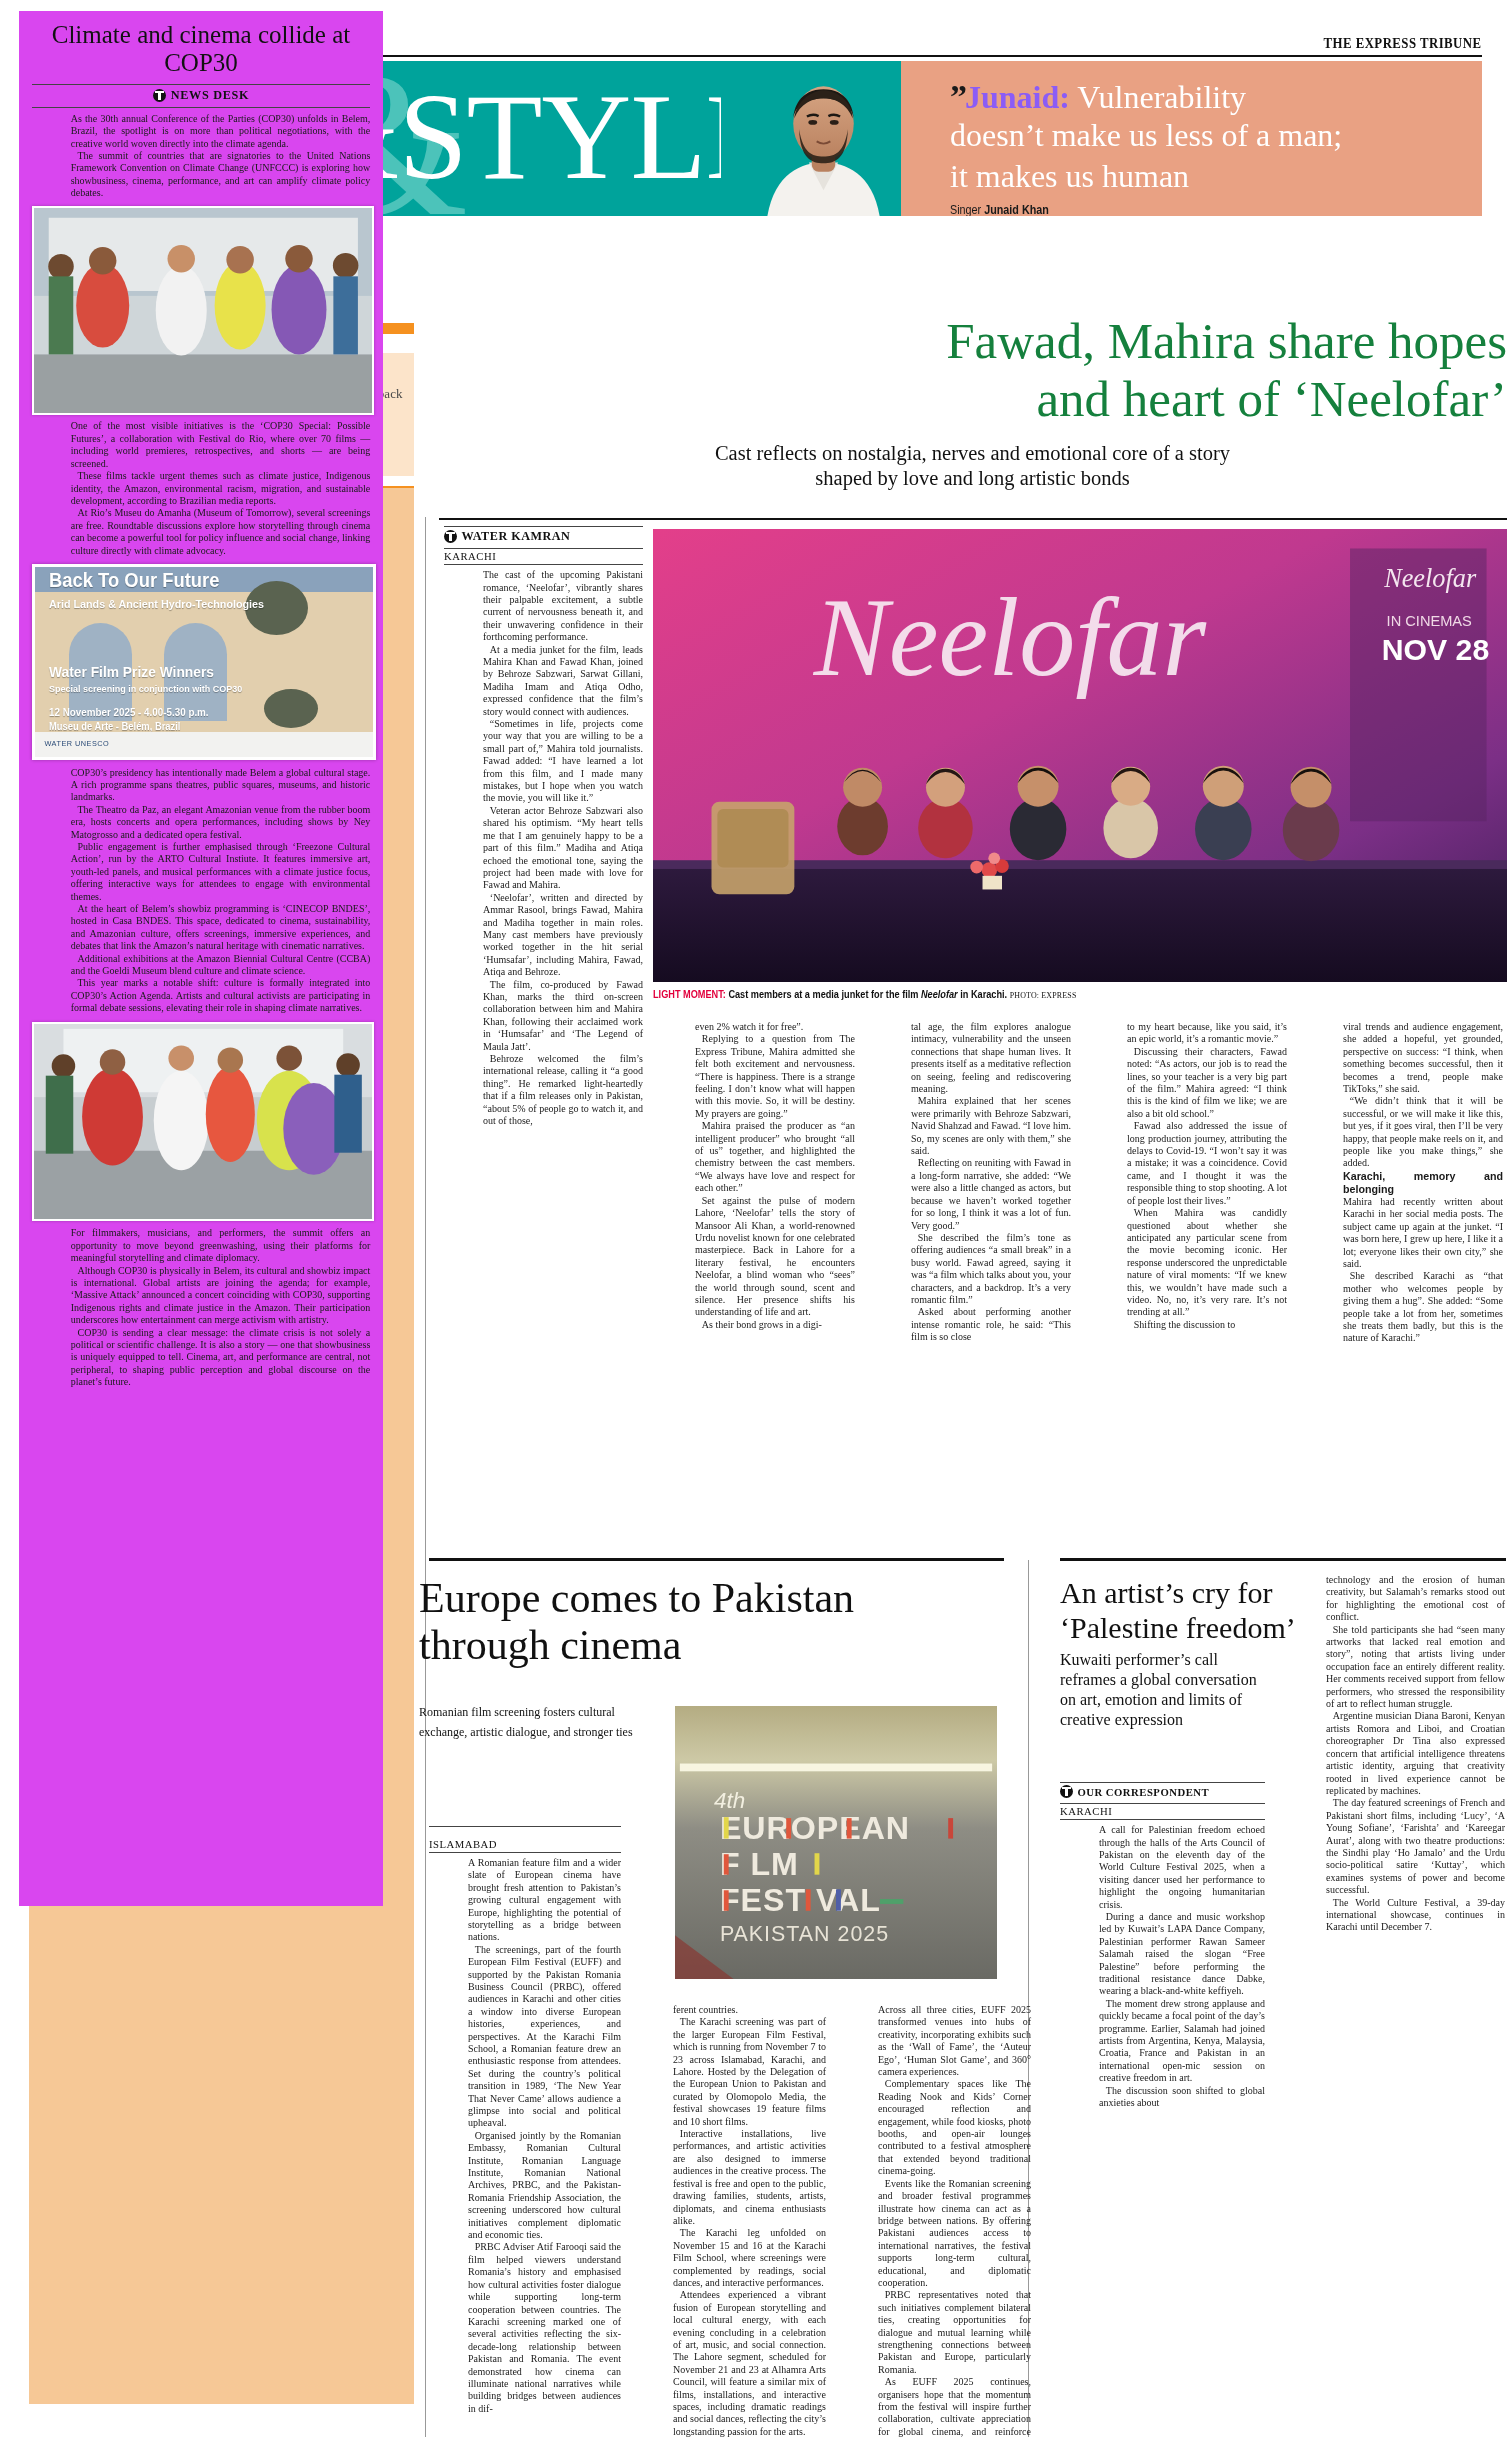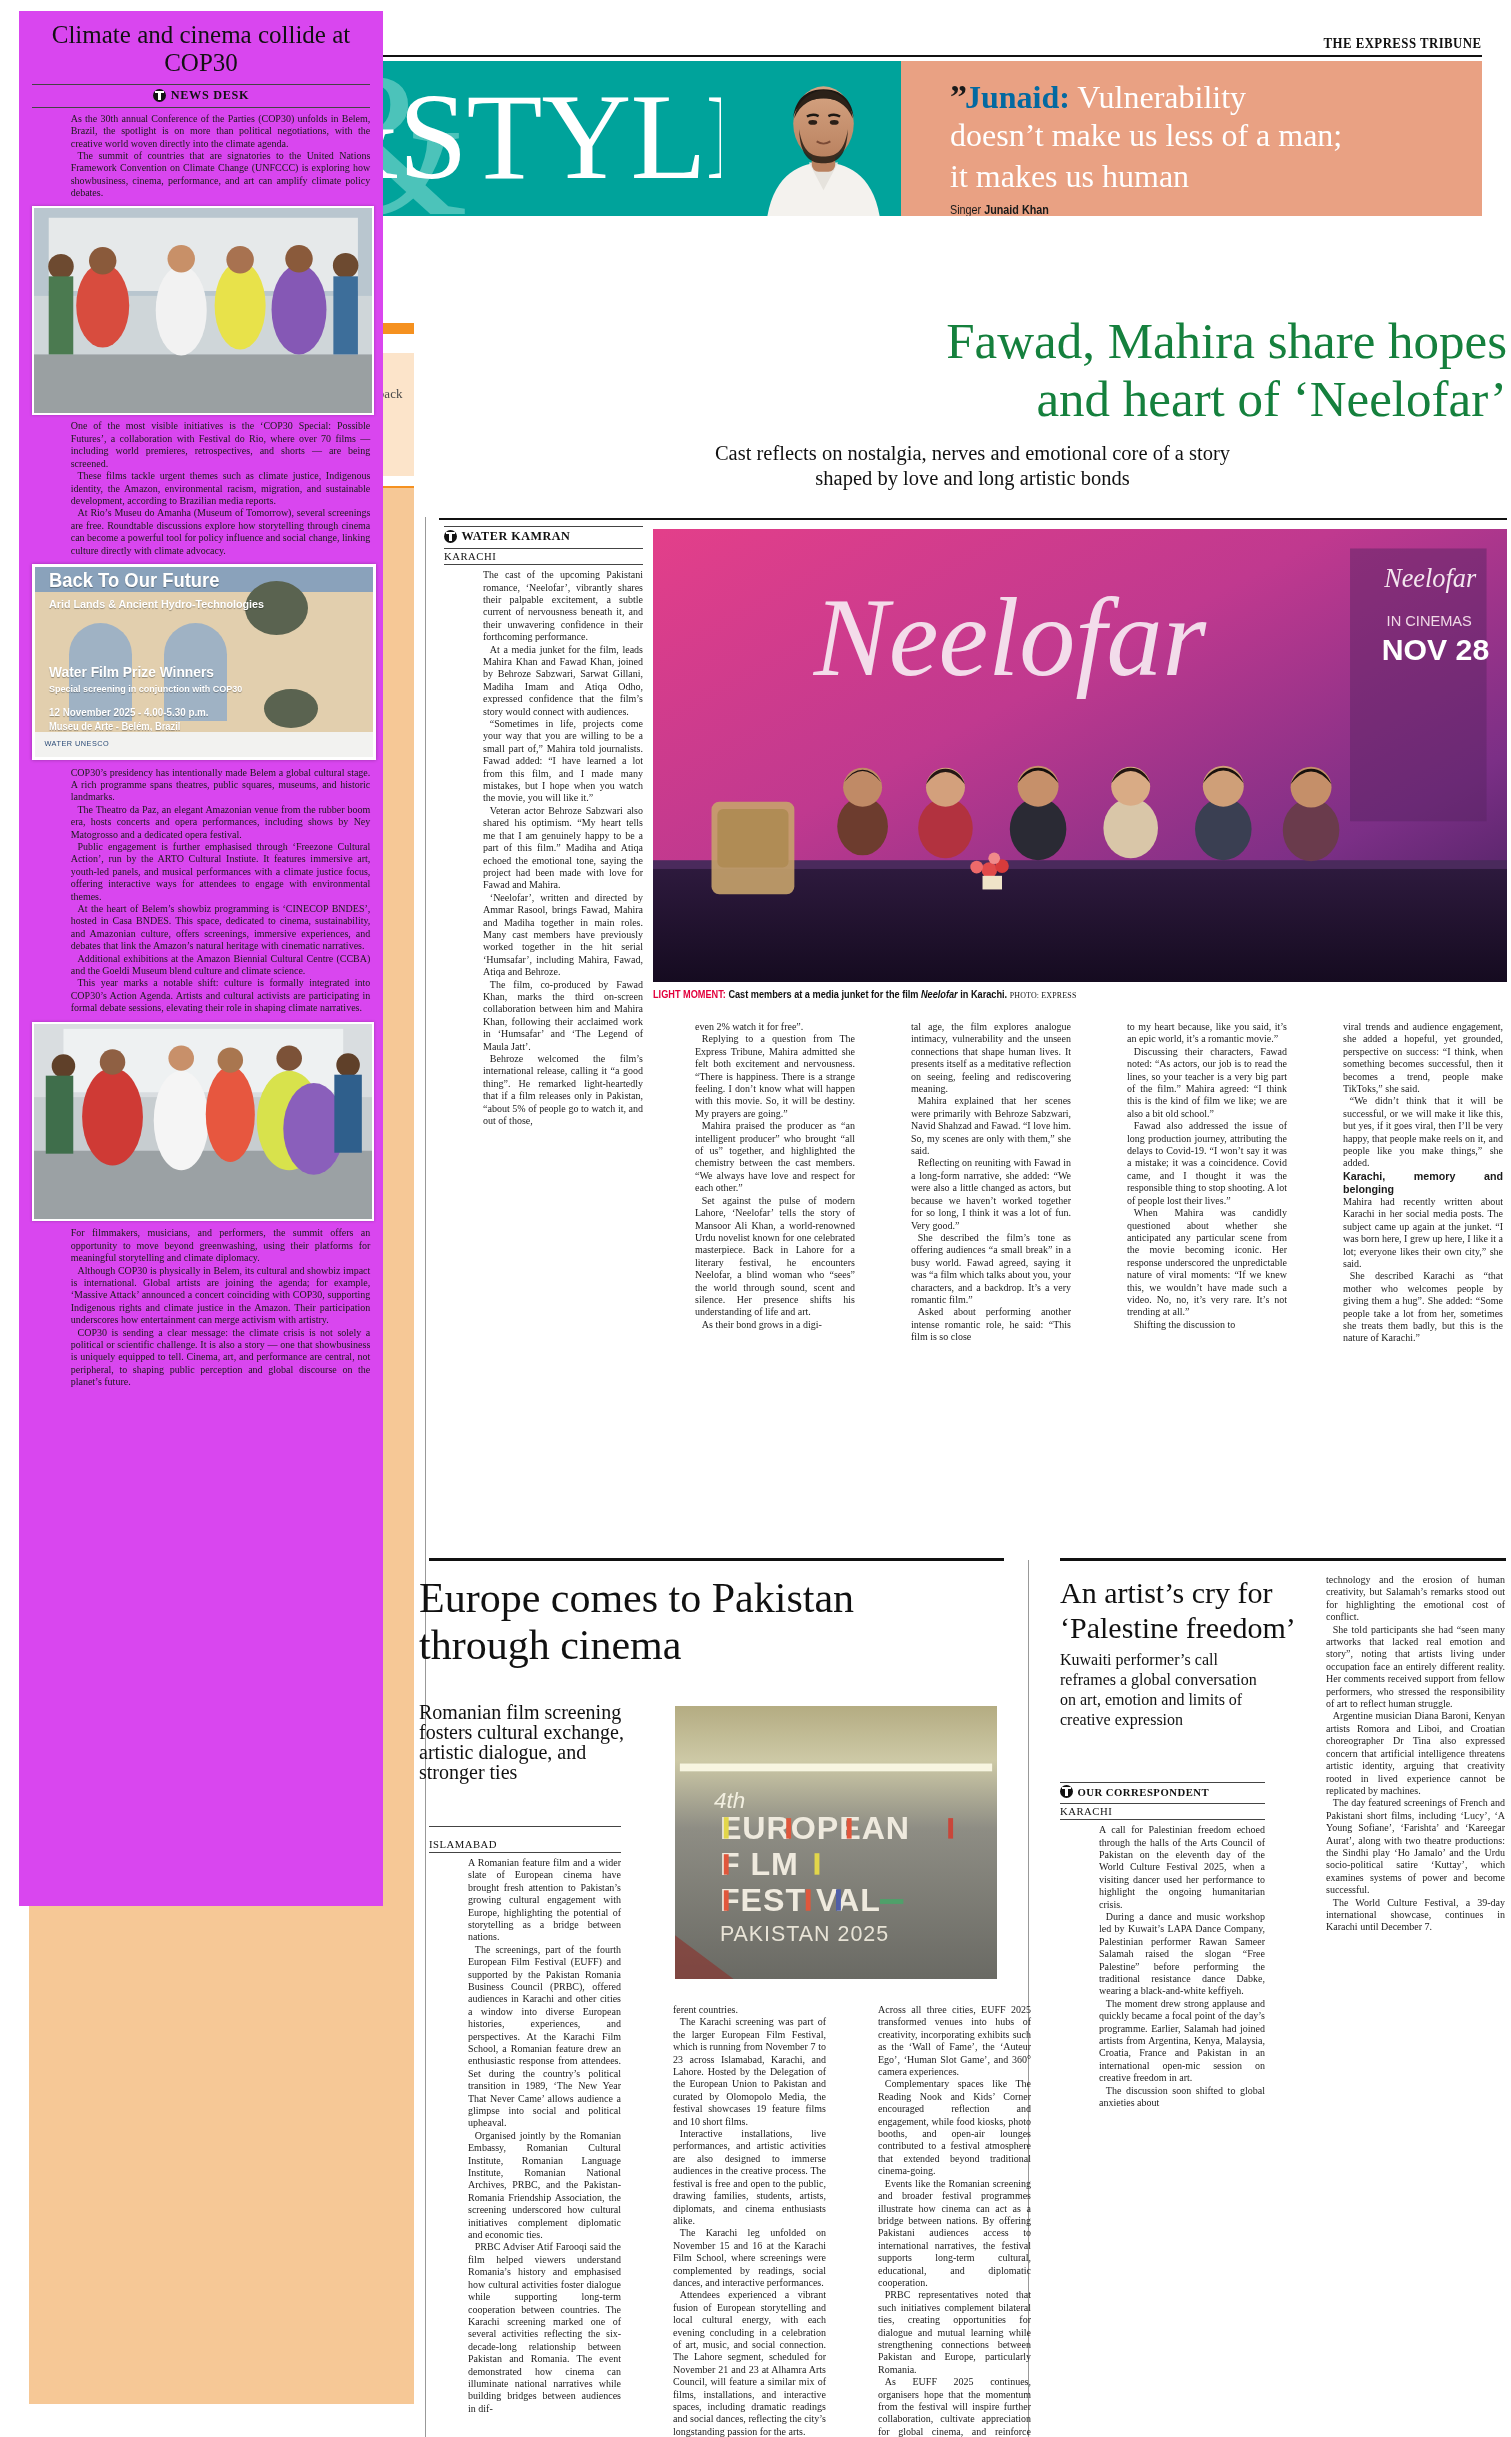--- a/index.html
+++ b/index.html
@@ -25,21 +25,21 @@
   .banner-amp{position:absolute;left:280px;top:-19.5px;font-size:205px;color:#4cc3ba;
     font-family:"Liberation Serif",serif;line-height:1;user-select:none;}
   .banner-word{position:absolute;left:14.6px;top:14.6px;font-family:"Liberation Serif",serif;
     font-size:122px;line-height:122px;color:#fff;font-weight:400;letter-spacing:-1px;
     transform:scaleX(1.02);transform-origin:left top;white-space:nowrap;}
   .banner-peach{position:absolute;left:873px;top:0;width:581px;height:155px;background:#e9a183;}
   .banner-photo{position:absolute;left:692px;top:0;width:205px;height:155px;overflow:hidden;}
   .q-wrap{position:absolute;left:921px;top:17.6px;width:517px;}
   .q-line1{font-family:"Liberation Serif",serif;font-size:32px;line-height:36px;color:#fff;white-space:nowrap;}
   .q-mark{color:#1a1a1a;font-size:34px;font-weight:700;letter-spacing:-2px;}
-  .q-name{color:#0369a1;font-weight:700;}
+  .q-name{color:#8b5cf6;font-weight:700;}
   .q-line{font-family:"Liberation Serif",serif;font-size:32px;line-height:41px;color:#fff;}
   .q-by{margin-top:6.8px;font-family:"Liberation Sans",sans-serif;font-size:12.7px;color:#1a1a1a;
     transform:scaleX(.85);transform-origin:left top;}
   .q-by b{font-weight:700;}
 
   
   .obar{position:absolute;background:#f59120;}
 
   
   .duffbox{position:absolute;left:29px;top:353px;width:385px;height:123px;background:#fce4ca;}
@@ -94,21 +94,21 @@
     transform:scaleX(.9);transform-origin:left top;}
   .cap .tag{color:#e2003c;font-weight:700;}
   .cap .bd{font-weight:700;}
   .cap .ital{font-style:italic;font-weight:700;}
   .cap .credit{font-family:"Liberation Serif",serif;font-weight:400;font-size:8.8px;letter-spacing:0.2px;}
 
   
   .eu-hd{position:absolute;left:419px;top:1575px;width:575px;
     font-family:"Liberation Serif",serif;font-size:42px;line-height:47px;color:#111;}
   .eu-deck{position:absolute;left:419px;top:1702px;width:234px;
-    font-family:"Liberation Serif",serif;font-size:20px;line-height:20px;color:#111;}
+    font-family:"Liberation Serif",serif;font-size:12px;line-height:20px;color:#111;}
   .eu-photo{position:absolute;left:675px;top:1706px;width:322px;height:273px;overflow:hidden;background:#6d6b5c;}
 
   
   .pal-hd{position:absolute;left:1060px;top:1575px;width:439px;
     font-family:"Liberation Serif",serif;font-size:30px;line-height:35px;color:#111;}
   .pal-deck{position:absolute;left:1060px;top:1650px;width:205px;
     font-family:"Liberation Serif",serif;font-size:16px;line-height:20px;color:#111;}
 
   
   .vrule{position:absolute;width:1px;background:#999;}

